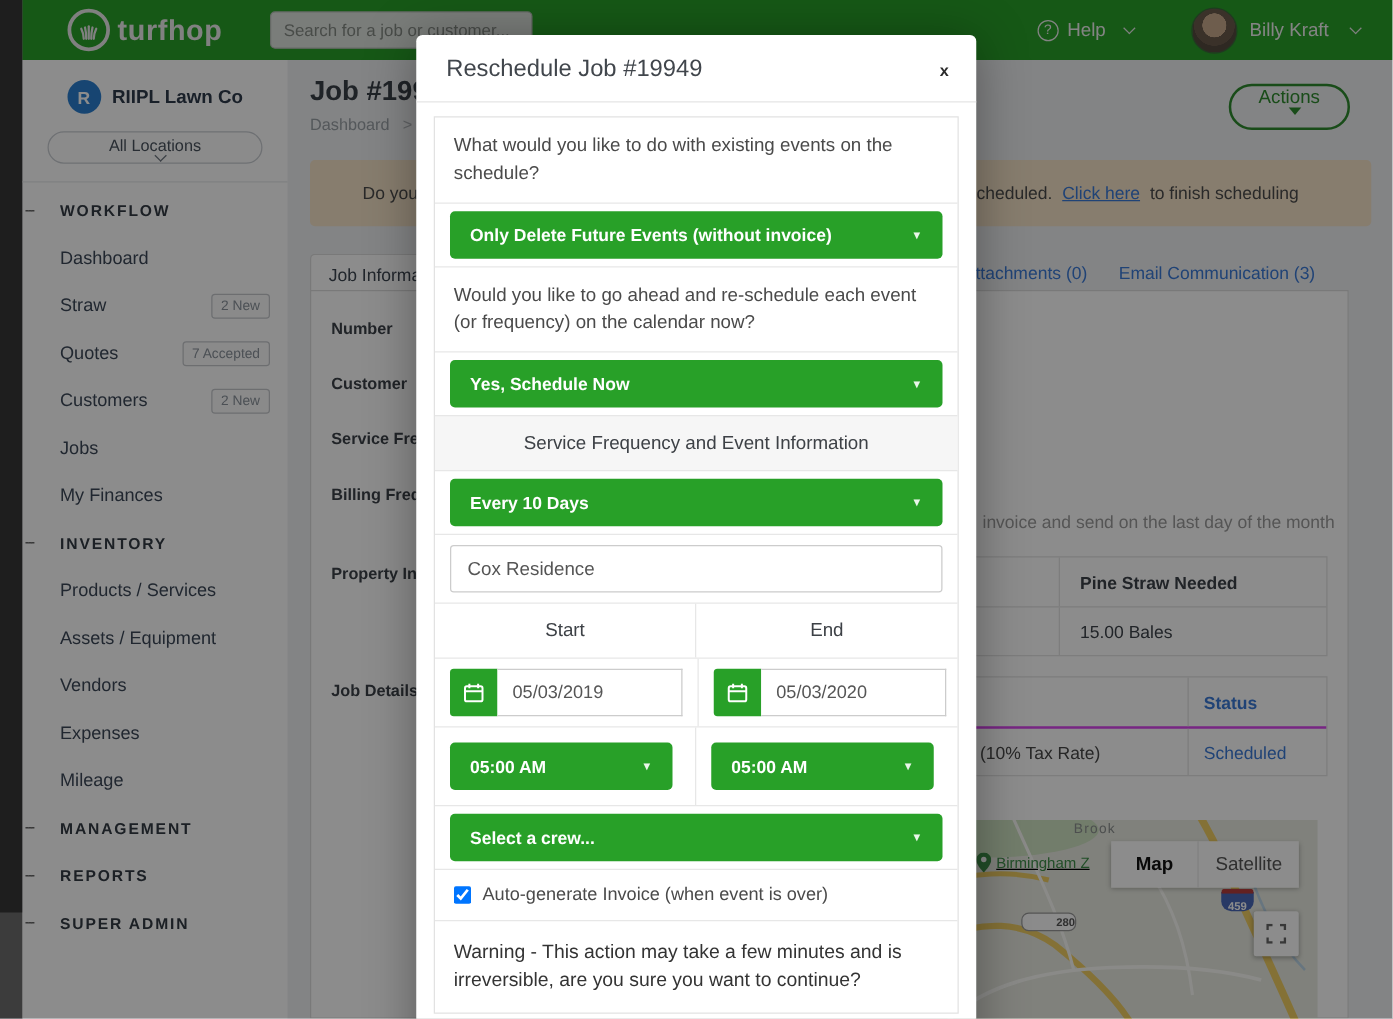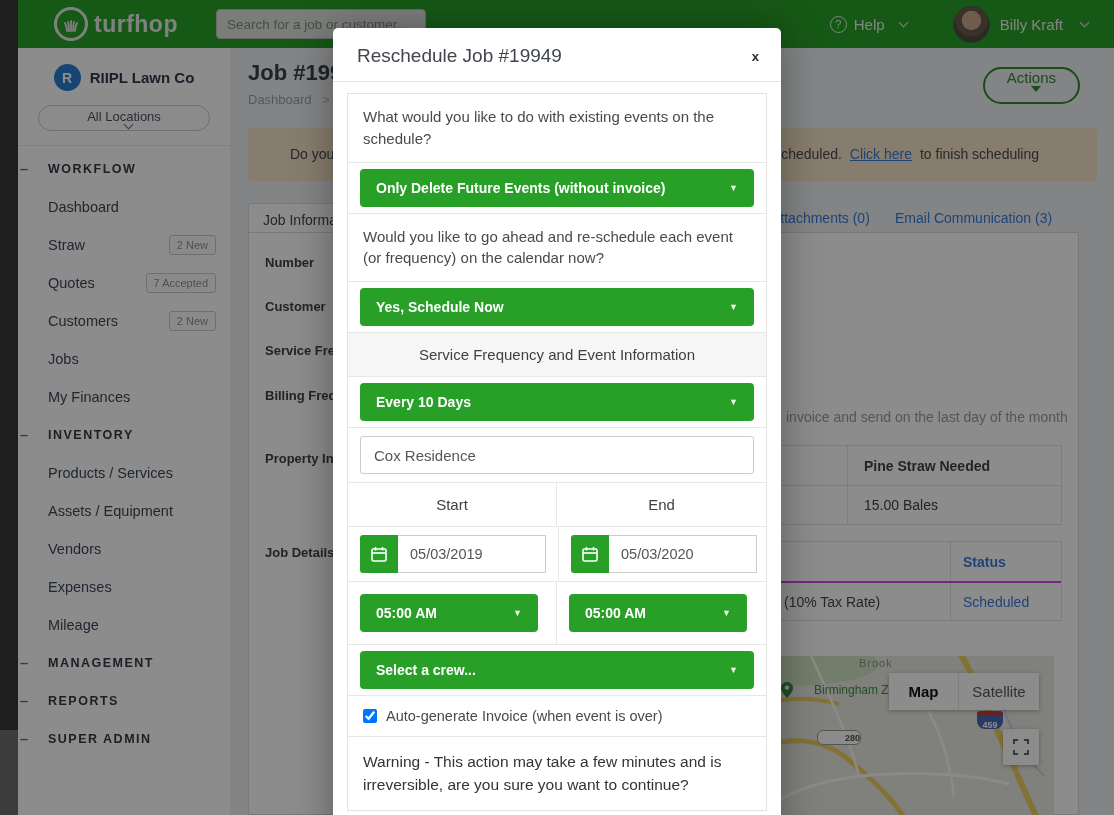--- a/index.html
+++ b/index.html
@@ -72,21 +72,21 @@
   .jtable .c1 { width:201px; height:100%; border-right:1px solid #e4e4e4; display:flex; align-items:center; font-size:14px; color:#474747; }
   .jtable .c1 span { padding-left:34px; }
   .jtable .c2 { flex:1; padding-left:12px; font-size:14px; }
   .jtable .blue { color:#3b7ad7; }
   .jtable .hdr { font-weight:700; }
 
   
   .map { position:absolute; left:500px; top:423px; width:305px; height:160px; background:#e9ebe2; overflow:hidden; cursor:grab; }
   .map svg.roads { position:absolute; left:0; top:0; }
   .map-label-brook { position:absolute; left:110px; top:1px; font-size:11px; color:#8d9190; letter-spacing:1px; }
-  .zoo-row { position:absolute; left:32px; top:26px; display:flex; align-items:center; gap:21px; }
+  .zoo-row { position:absolute; left:32px; top:26px; display:flex; align-items:center; gap:4px;text-decoration:underline; }
   .zoo-label { font-size:12px; color:#3e8e49; }
   .map-ctrl { position:absolute; left:140px; top:17px; display:flex; box-shadow:0 1px 4px rgba(0,0,0,.3); cursor:pointer; }
   .map-ctrl .seg { background:#fff; height:37px; display:flex; align-items:center; justify-content:center; font-size:15px; }
   .seg-map { width:70px; font-weight:700; color:#111; border-right:1px solid #e6e6e6; }
   .seg-sat { width:80px; color:#565656; }
   .shield459 { position:absolute; left:228px; top:55px; width:26px; height:18px; background:#4a68b8; border-radius:3px 3px 8px 8px; color:#fff; font-size:9px; font-weight:700; text-align:center; line-height:20px; border-top:4px solid #b53d3d; }
   .shield280 { position:absolute; left:68px; top:74px; width:44px; height:15px; background:#fdfdfd; border:1px solid #9a9a9a; border-radius:6px; color:#555; font-size:9px; font-weight:700; text-align:right; line-height:14px; }
   .fs-btn { position:absolute; left:254px; top:73px; width:36px; height:36px; background:#fff; border-radius:2px; box-shadow:0 1px 4px rgba(0,0,0,.3); display:flex; align-items:center; justify-content:center; cursor:pointer; }
 
   

